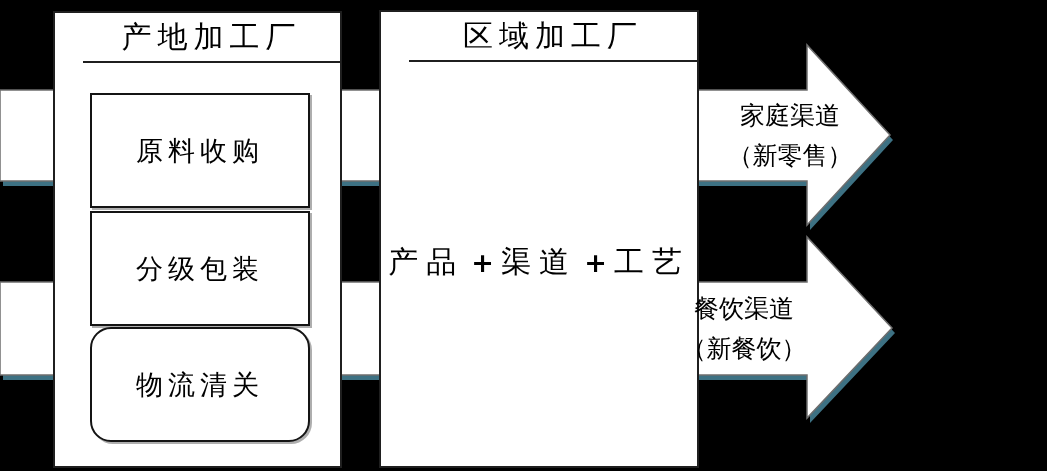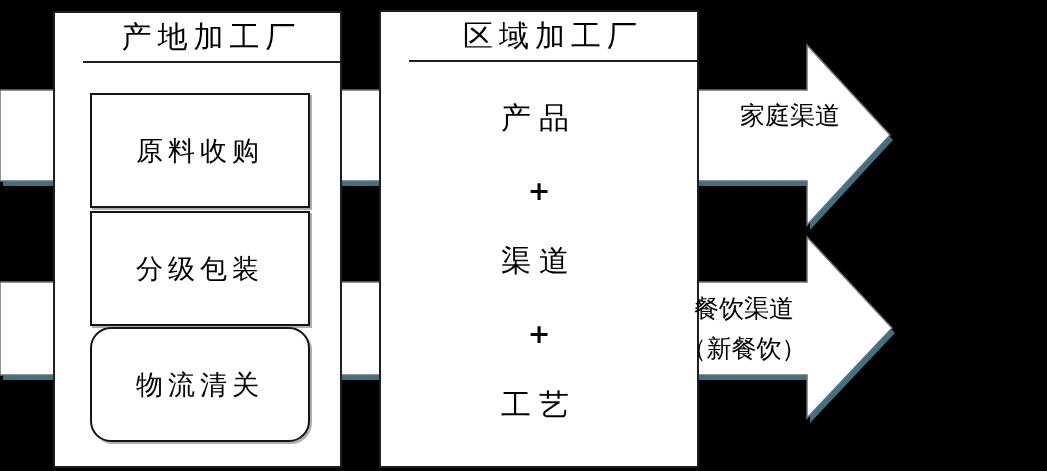--- a/index.html
+++ b/index.html
@@ -68,21 +68,21 @@
   #step-box-0 { top: 80px; }
   #step-box-1 { top: 198px; }
   #step-box-2 { top: 314px; border-radius: 21px; }
   
   #formula {
     position: absolute;
     left: 0; top: 50px;
     width: 100%;
     height: 400px;
     display: flex;
-    flex-direction: column;
+    flex-direction: row;
     justify-content: space-evenly;
     align-items: center;
   }
   .formula-line {
     font-size: 30px;
     letter-spacing: 8px;
     white-space: nowrap;
   }
   .formula-plus {
     font-size: 27px;
@@ -136,19 +136,20 @@
       <span class="formula-line">产品</span>
       <span class="formula-line formula-plus">+</span>
       <span class="formula-line">渠道</span>
       <span class="formula-line formula-plus">+</span>
       <span class="formula-line">工艺</span>
     </div>
   </div>
 
   <div id="arrow-label-0" class="arrow-label">
     <div>家庭渠道</div>
+    <div>（新零售）</div>
   </div>
   <div id="arrow-label-1" class="arrow-label">
     <div>餐饮渠道</div>
     <div>（新餐饮）</div>
   </div>
 
 </div>
 
 </body></html>

